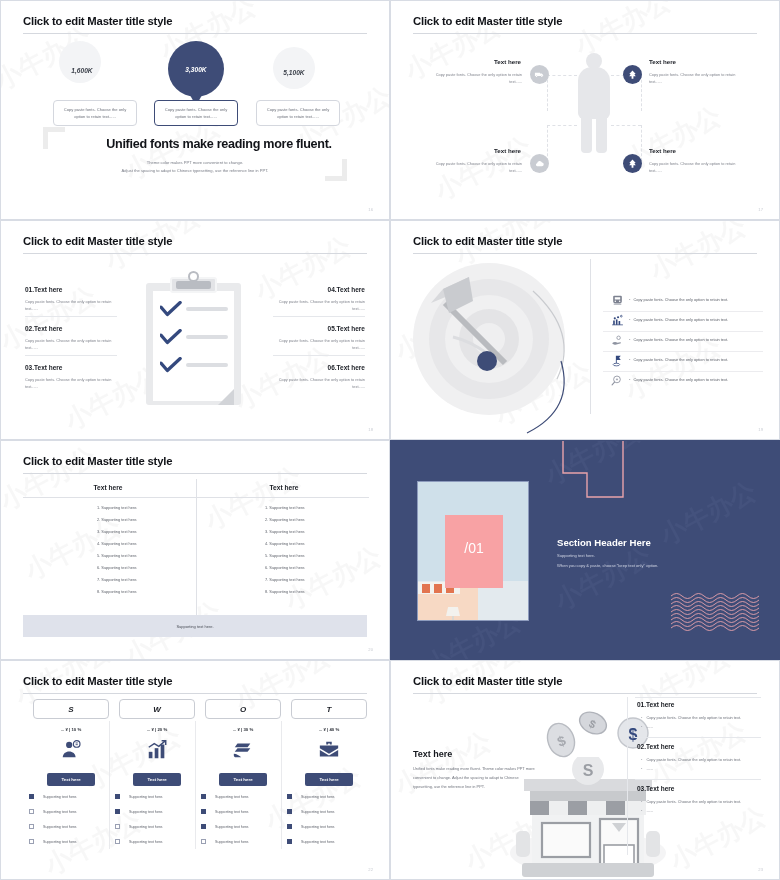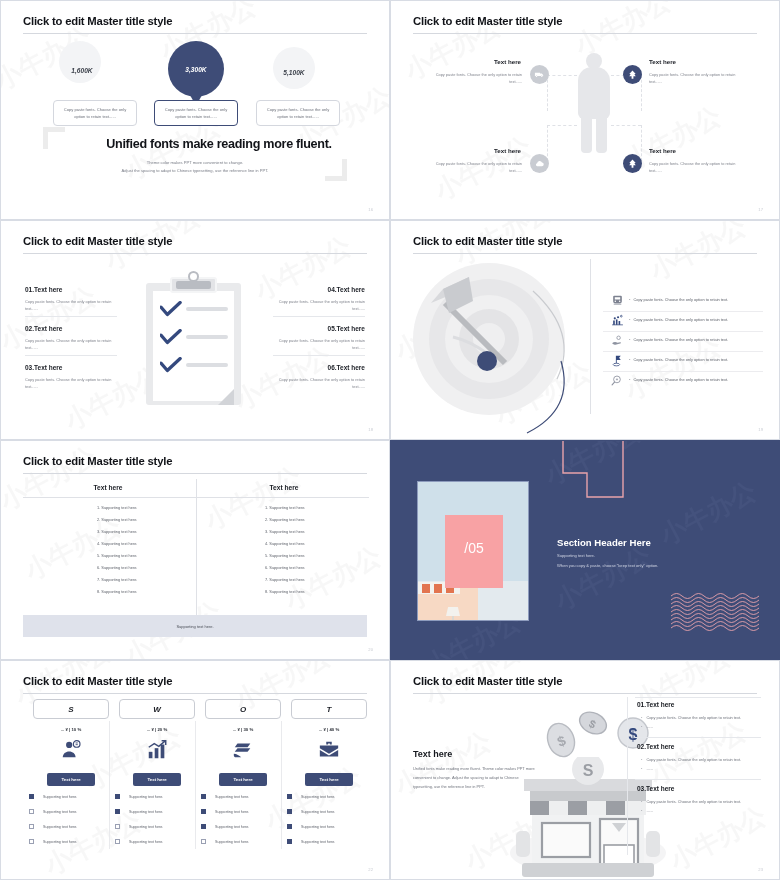--- a/index.html
+++ b/index.html
@@ -504,21 +504,21 @@
 
     <div class="pic">
       <div class="pic-sand"></div>
       <div class="pic-wall"></div>
       <div class="pic-win" style="left:4px;"></div>
       <div class="pic-win" style="left:16px;"></div>
       <div class="pic-win" style="left:28px;"></div>
       <div class="pic-pole"></div>
       <div class="pic-lamp"></div>
       <div class="pic-pink"></div>
-      <div class="pic-num">/05</div>
+      <div class="pic-num">/01</div>
     </div>
 
     <div class="sh-title">Section Header Here</div>
     <div class="sh-sub1">Supporting text here.</div>
     <div class="sh-sub2">When you copy &amp; paste, choose "keep text only" option.</div>
 
     <svg class="waves" viewBox="0 0 88 40" preserveAspectRatio="none">
       <g fill="none" stroke="#e9a3ab" stroke-width="0.9">
         <path d="M0 3 q5.5 -5 11 0 t11 0 t11 0 t11 0 t11 0 t11 0 t11 0 t11 0"></path>
         <path d="M0 7 q5.5 -5 11 0 t11 0 t11 0 t11 0 t11 0 t11 0 t11 0 t11 0"></path>

